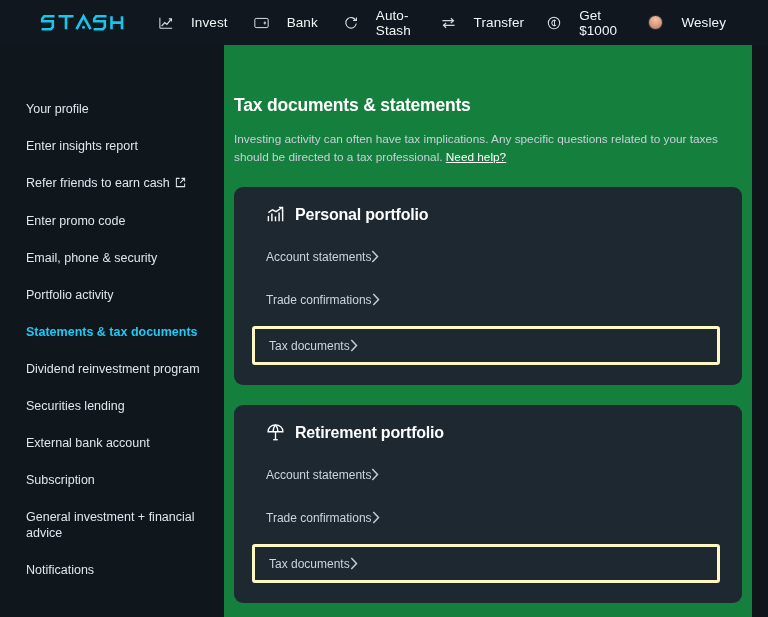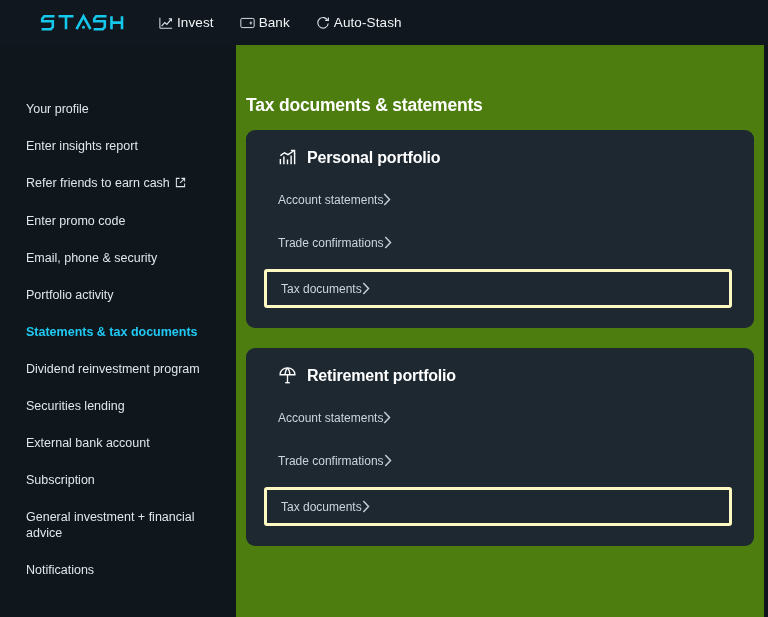--- a/index.html
+++ b/index.html
@@ -17,21 +17,21 @@
     background:#10171e;
     display:flex; align-items:center;
   }
   .logo{
     margin-left:40px; margin-right:22px;
     display:flex; align-items:center;
   }
   .logo svg{ display:block; }
   .nav-items{ display:flex; align-items:center; gap:0px; }
   .nav-item{
-    display:flex; align-items:center; gap:4px;
+    display:flex; align-items:center; gap:18px;
     padding:0 13px; height:45px; cursor:pointer;
     color:#f2f5f7; font-size:13.5px; letter-spacing:.1px;
   }
   .nav-item .ic{ display:flex; align-items:center; opacity:.92; }
   .nav-right{
     margin-left:auto; margin-right:32px;
     display:flex; align-items:center;
   }
   .nav-right .nav-item{ padding:0 10px; }
   .avatar{
@@ -53,22 +53,22 @@
     margin-bottom:21px;
     color:#dfe6ec; font-size:12.5px; line-height:16px;
     cursor:pointer;
     display:flex; align-items:flex-start; gap:5px;
   }
   .side-item.active{ color:#1fc9f4; font-weight:bold; }
   .side-item .extlink{ margin-top:1px; flex:none; }
   .side-item .lbl{ white-space:pre-line; }
 
   .content{
-    position:absolute; top:0; left:236px; width:528px; height:572px;
-    background:#4d7c0f;
+    position:absolute; top:0; left:224px; width:528px; height:572px;
+    background:#15803d;
     padding:50px 12px 0 10px;
   }
   .page-title{
     color:#ffffff; font-size:17.5px; font-weight:bold;
     letter-spacing:-.2px; margin-bottom:14px;
   }
   .page-sub{
     color:#c7d0d8; font-size:11.8px; line-height:18px;
     max-width:510px; margin-bottom:21px;
   }
@@ -155,22 +155,49 @@
     <div class="nav-item">
       <span class="ic">
         <svg width="14" height="14" viewBox="0 0 16 16">
             <path d="M13.5 5.2 A6 6 0 1 0 14 8.6" stroke="#e8eef3" stroke-width="1.3" fill="none"></path>
             <path d="M10.4 5 H14.2 V1.6" stroke="#e8eef3" stroke-width="1.3" fill="none"></path>
           </svg>
       </span>
       <span>Auto-Stash</span>
     </div>
 
-  </div>
-
+    <div class="nav-item">
+      <span class="ic">
+        <svg width="15" height="14" viewBox="0 0 16 14">
+            <path d="M1.5 4.5 H13" stroke="#e8eef3" stroke-width="1.3" fill="none"></path>
+            <path d="M10.5 2 L13.3 4.5 L10.5 7" stroke="#e8eef3" stroke-width="1.3" fill="none"></path>
+            <path d="M14.5 9.5 H3" stroke="#e8eef3" stroke-width="1.3" fill="none"></path>
+            <path d="M5.5 7 L2.7 9.5 L5.5 12" stroke="#e8eef3" stroke-width="1.3" fill="none"></path>
+          </svg>
+      </span>
+      <span>Transfer</span>
+    </div>
+  </div>
+
+  <div class="nav-right">
+    <div class="nav-item">
+      <span class="ic">
+        <svg width="14" height="14" viewBox="0 0 16 16">
+            <circle cx="8" cy="8" r="6.5" stroke="#e8eef3" stroke-width="1.2" fill="none"></circle>
+            <path d="M10 5.4 A3 3 0 1 0 10.3 10.4" stroke="#e8eef3" stroke-width="1.2" fill="none"></path>
+            <path d="M8.6 4.2 V11.6" stroke="#e8eef3" stroke-width="1.1"></path>
+          </svg>
+      </span>
+      <span>Get $1000</span>
+    </div>
+    <div class="nav-item">
+      <span class="avatar"></span>
+      <span>Wesley</span>
+    </div>
+  </div>
 </div>
 
 <div class="page">
 
   <div class="sidebar">
 
     <div class="side-item">
       <span class="lbl">Your profile</span>
     </div>
     <div class="side-item">
@@ -217,20 +244,24 @@
     <div class="side-item">
       <span class="lbl">Notifications</span>
     </div>
 
   </div>
 
   <div class="content">
 
     <div class="page-title">Tax documents &amp; statements</div>
 
+    <div class="page-sub">
+      <span>Investing activity can often have tax implications. Any specific questions related to your taxes should be directed to a tax professional.</span>
+      <a>Need help?</a>
+    </div>
 
     <div class="card">
       <div class="card-head">
         <span class="ic">
           <svg width="19" height="19" viewBox="0 0 20 20">
             <g stroke="#ffffff" stroke-width="1.5" fill="none">
               <path d="M2.5 17.2 V11.5 M6.2 17.2 V9 M10 17.2 V12.2 M13.8 17.2 V7.8 M17.5 17.2 V5.5"></path>
               <path d="M2.5 8 L6.8 5 L10.6 7 L17 2.6"></path>
               <path d="M13.6 2.5 H17.4 V6.2"></path>
             </g>

